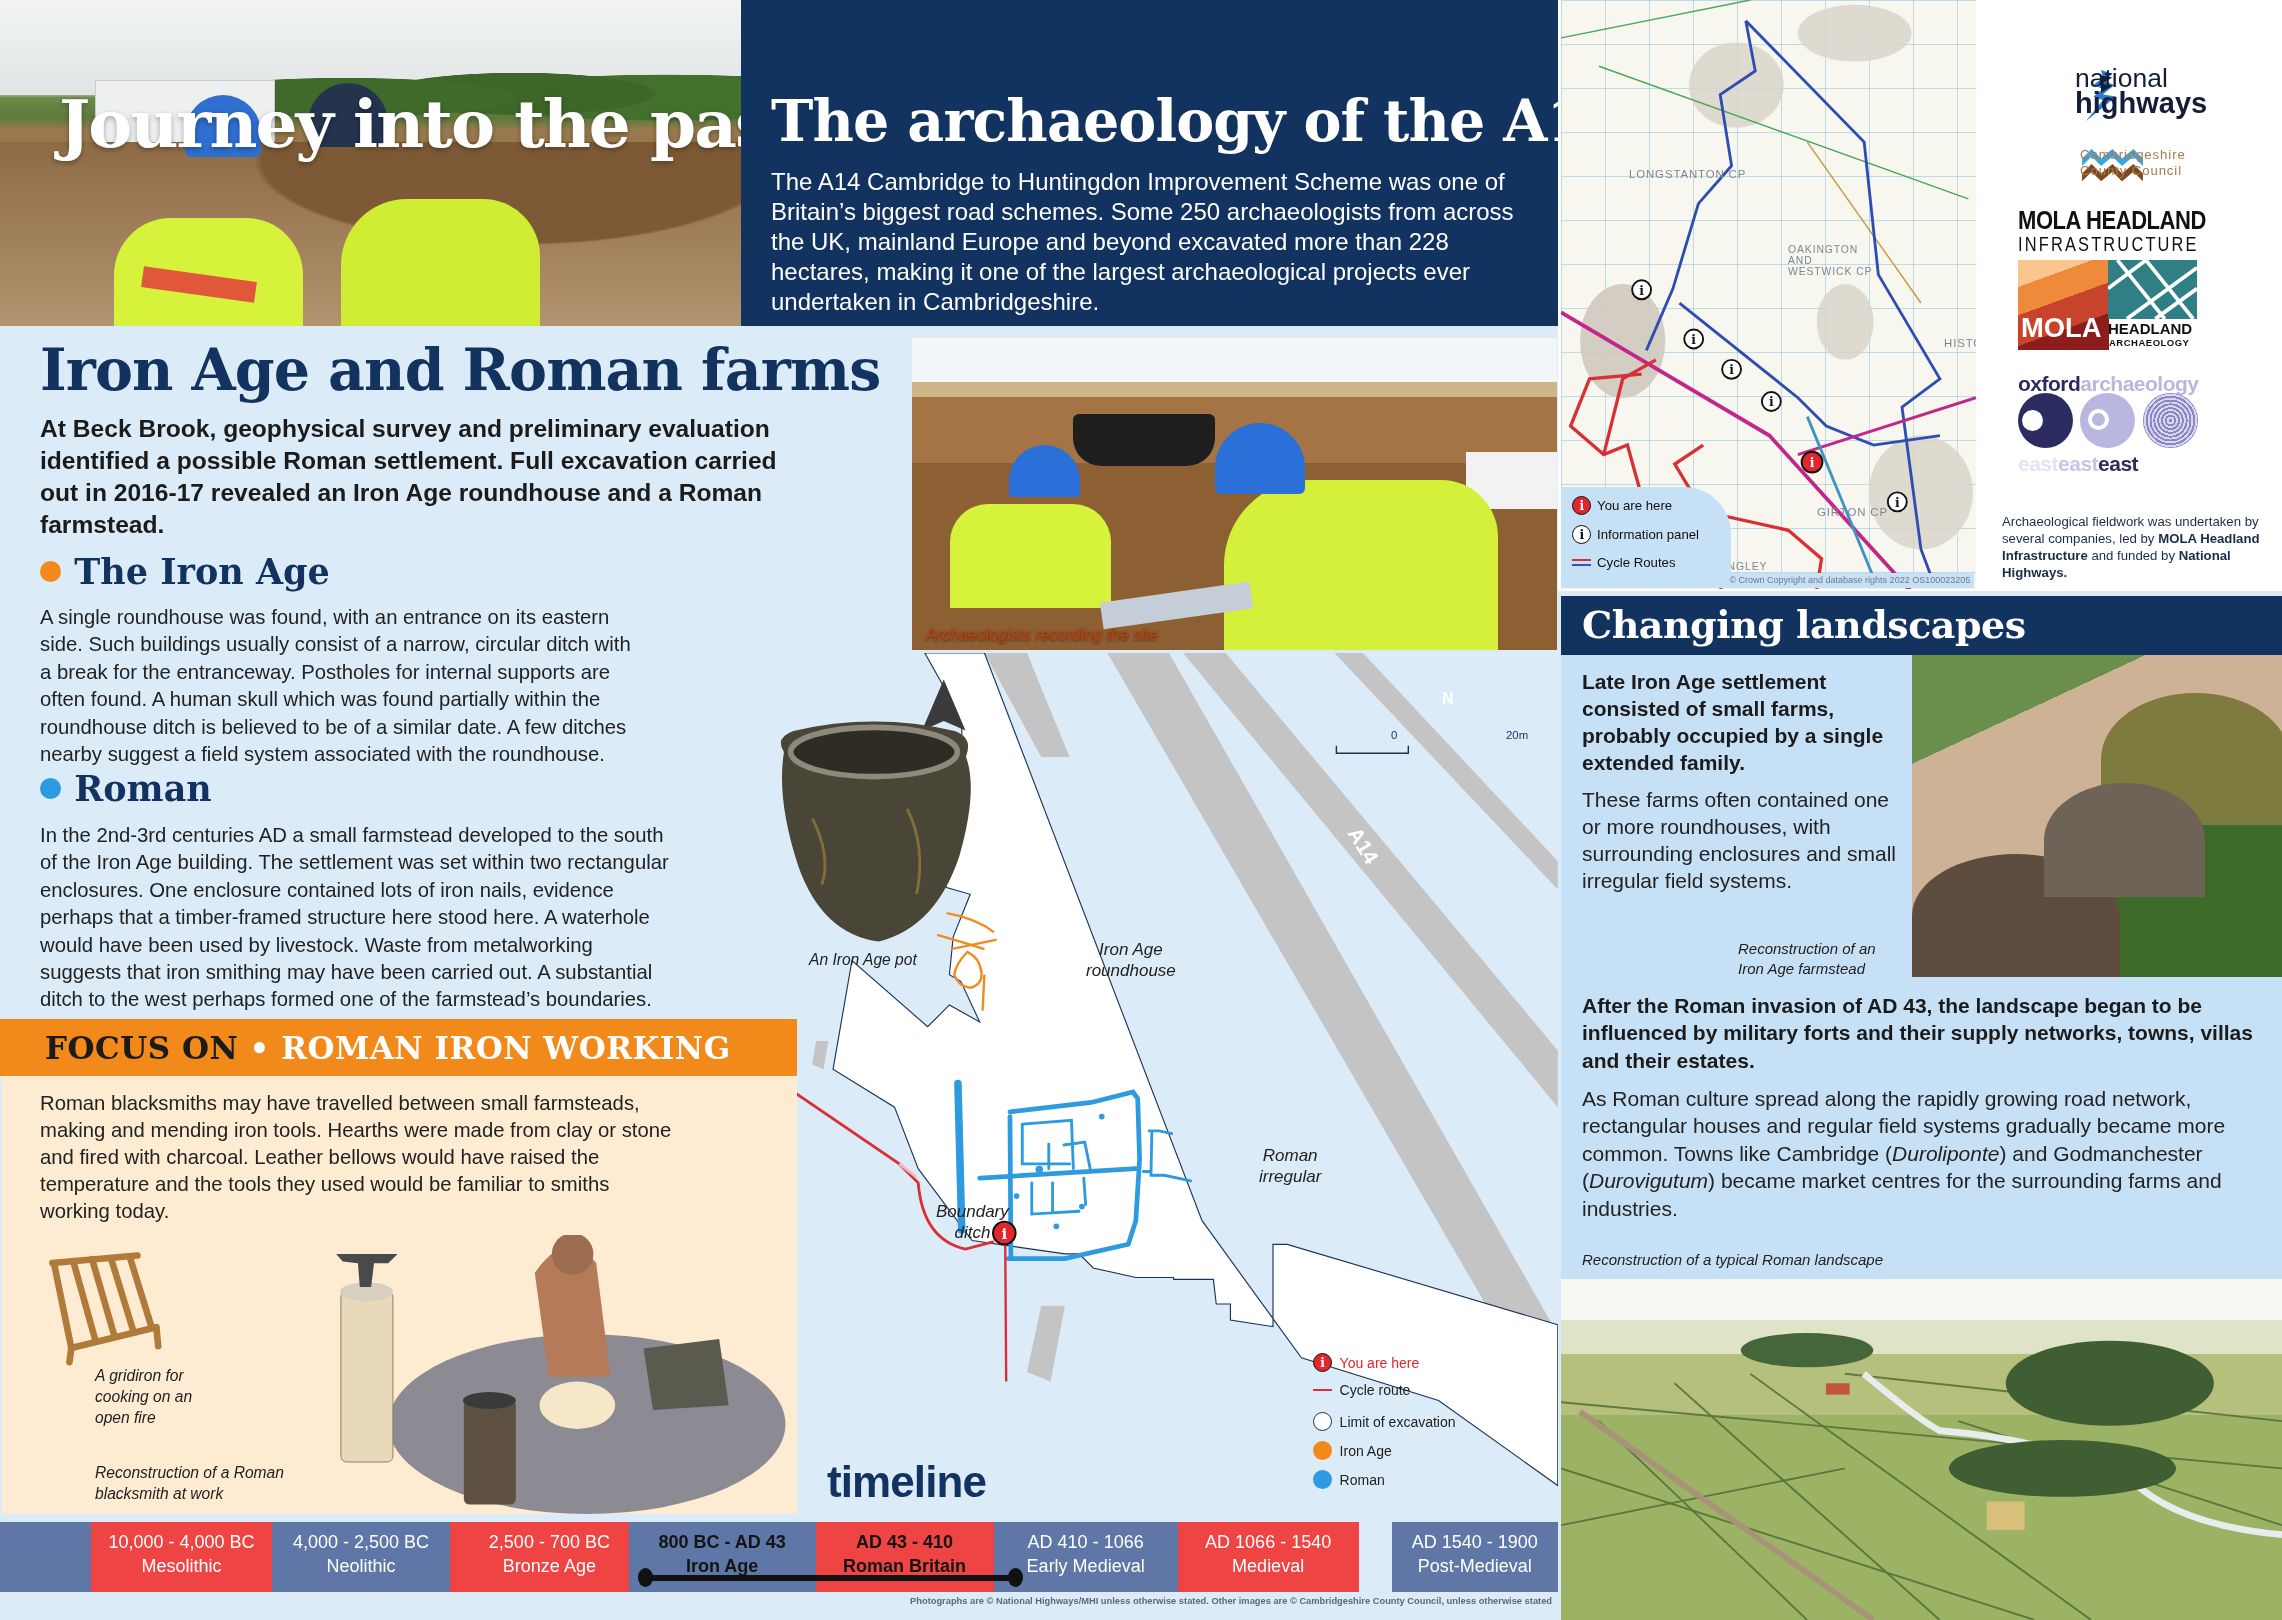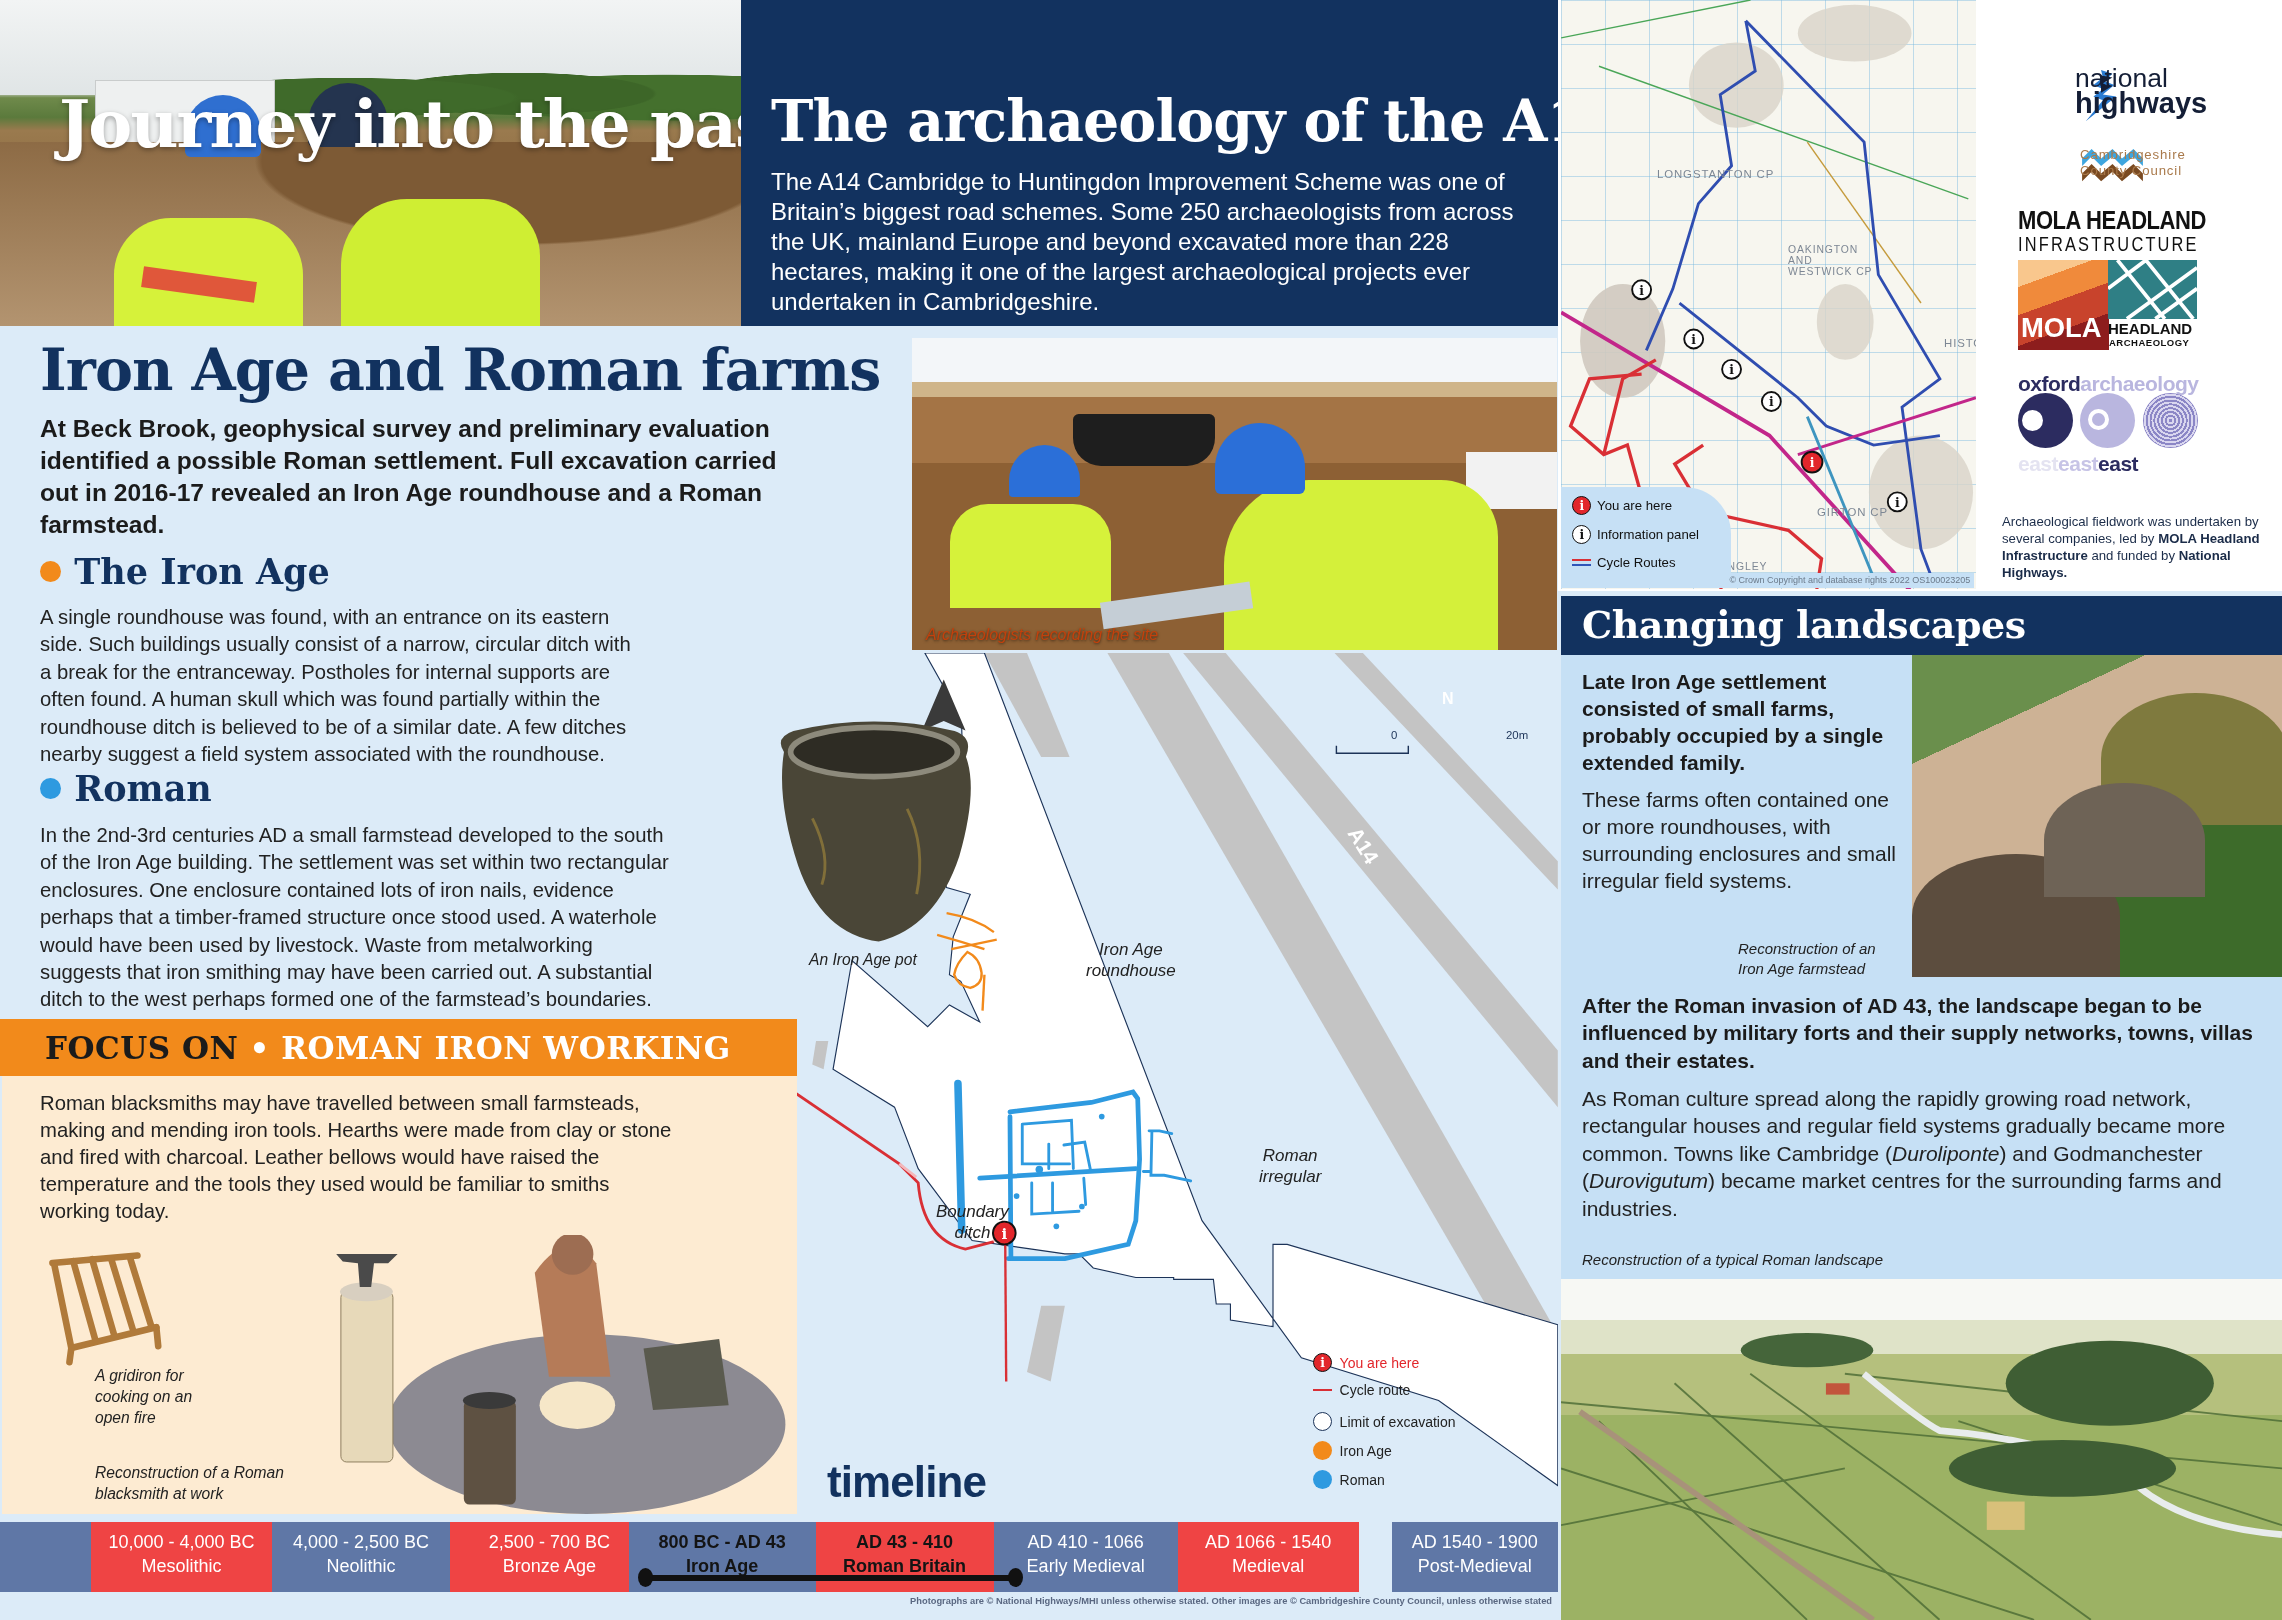--- a/index.html
+++ b/index.html
@@ -184,21 +184,21 @@
       <circle cx="180" cy="390" r="10" fill="#fff" stroke="#111" stroke-width="2"></circle>
         <text x="180" y="395" fill="#111">i</text>
       <circle cx="222" cy="424" r="10" fill="#fff" stroke="#111" stroke-width="2"></circle>
         <text x="222" y="429" fill="#111">i</text>
       <circle cx="265" cy="488" r="11" fill="#e2262b" stroke="#111" stroke-width="2"></circle>
         <text x="265" y="493" fill="#fff">i</text>
       <circle cx="355" cy="530" r="10" fill="#fff" stroke="#111" stroke-width="2"></circle>
         <text x="355" y="535" fill="#111">i</text>
     </g>
   </svg>
-  <div class="map-place" style="left:96px;top:168px;">LONGSTANTON CP</div>
+  <div class="map-place" style="left:68px;top:168px;">LONGSTANTON CP</div>
   <div class="map-place" style="left:227px;top:244px;width:85px;font-size:10.4px;">OAKINGTON AND WESTWICK CP</div>
   <div class="map-place" style="left:256px;top:506px;">GIRTON CP</div>
   <div class="map-place" style="left:137px;top:561px;width:57px;font-size:10.4px;">MADINGLEY CP</div>
   <div class="map-place" style="left:383px;top:337px;">HISTON</div>
 </div>
 
 <div id="map-legend" class="abs">
   <div class="mleg-row" style="top:8.5px;">
     <span class="i-dot i-red">i</span>
     <span>You are here</span>
@@ -281,21 +281,21 @@
 </div>
 
 <div class="sub-heading serif" style="top:768px;">
   <span class="bullet" style="background:#2e9ae0;"></span>
   <span>Roman</span>
 </div>
 <div class="body-text" style="top:822px;">
   <div>In the 2nd-3rd centuries AD a small farmstead developed to the south</div>
   <div>of the Iron Age building. The settlement was set within two rectangular</div>
   <div>enclosures. One enclosure contained lots of iron nails, evidence</div>
-  <div>perhaps that a timber-framed structure once stood used. A waterhole</div>
+  <div>perhaps that a timber-framed structure here stood here. A waterhole</div>
   <div>would have been used by livestock. Waste from metalworking</div>
   <div>suggests that iron smithing may have been carried out. A substantial</div>
   <div>ditch to the west perhaps formed one of the farmstead’s boundaries.</div>
 </div>
 
 <div id="site-photo" class="abs">
   <div class="abs wb"></div>
   <div class="abs buckets"></div>
   <div class="abs person1"></div>
   <div class="abs person2"></div>

